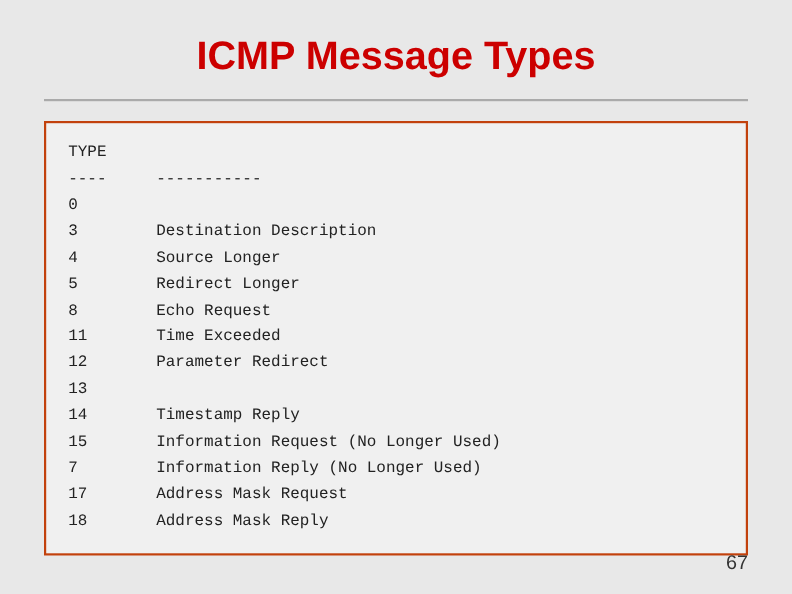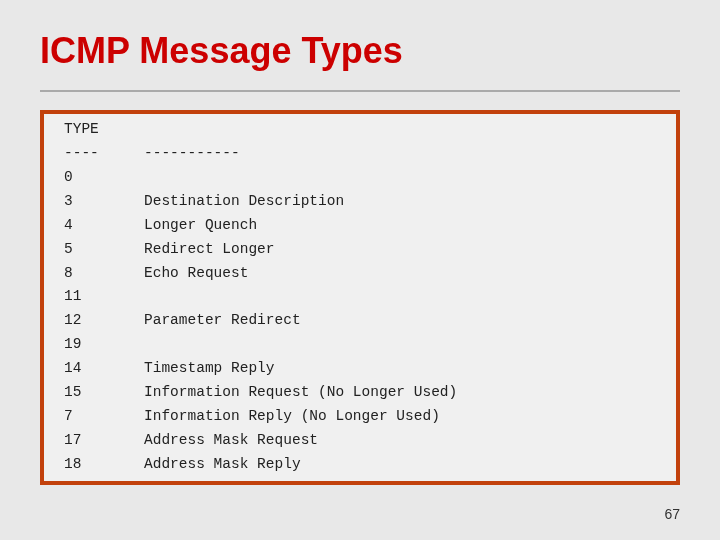--- a/index.html
+++ b/index.html
@@ -21,34 +21,35 @@
       height: 540px;
       background-color: #e8e8e8;
       padding: 30px 40px;
       position: relative;
     }
 
     .title {
       color: #cc0000;
       font-size: 36px;
       font-weight: bold;
+      text-align: center;
       margin-bottom: 18px;
       font-family: Arial, sans-serif;
     }
 
     .divider {
       border: none;
       border-top: 2px solid #aaaaaa;
       margin-bottom: 18px;
     }
 
     .content-box {
       background-color: #f0f0f0;
-      border: 4px solid #c2410c;
-      padding: 4px 20px;
+      border: 2px solid #c2410c;
+      padding: 16px 20px;
       font-family: 'Courier New', Courier, monospace;
       font-size: 14.5px;
       line-height: 1.65;
       color: #222222;
     }
 
     .table-row {
       display: flex;
     }
 
@@ -58,21 +59,21 @@
     }
 
     .col-desc {
       flex: 1;
     }
 
     .page-number {
       position: absolute;
       bottom: 18px;
       right: 40px;
-      font-size: 14px;
+      font-size: 18px;
       color: #333333;
       font-family: Arial, sans-serif;
     }
   </style>
 </head>
 <body>
 
 <div class="slide">
   <div class="title">ICMP Message Types</div>
   <hr class="divider">
@@ -87,39 +88,40 @@
     <div id="table-rows">
         <div class="table-row">
           <div class="col-type">0</div>
         </div>
         <div class="table-row">
           <div class="col-type">3</div>
           <div class="col-desc">Destination Description</div>
         </div>
         <div class="table-row">
           <div class="col-type">4</div>
-          <div class="col-desc">Longer Quench</div>
+          <div class="col-desc">Source Longer</div>
         </div>
         <div class="table-row">
           <div class="col-type">5</div>
           <div class="col-desc">Redirect Longer</div>
         </div>
         <div class="table-row">
           <div class="col-type">8</div>
           <div class="col-desc">Echo Request</div>
         </div>
         <div class="table-row">
           <div class="col-type">11</div>
+          <div class="col-desc">Time Exceeded</div>
         </div>
         <div class="table-row">
           <div class="col-type">12</div>
           <div class="col-desc">Parameter Redirect</div>
         </div>
         <div class="table-row">
-          <div class="col-type">19</div>
+          <div class="col-type">13</div>
         </div>
         <div class="table-row">
           <div class="col-type">14</div>
           <div class="col-desc">Timestamp Reply</div>
         </div>
         <div class="table-row">
           <div class="col-type">15</div>
           <div class="col-desc">Information Request (No Longer Used)</div>
         </div>
         <div class="table-row">

